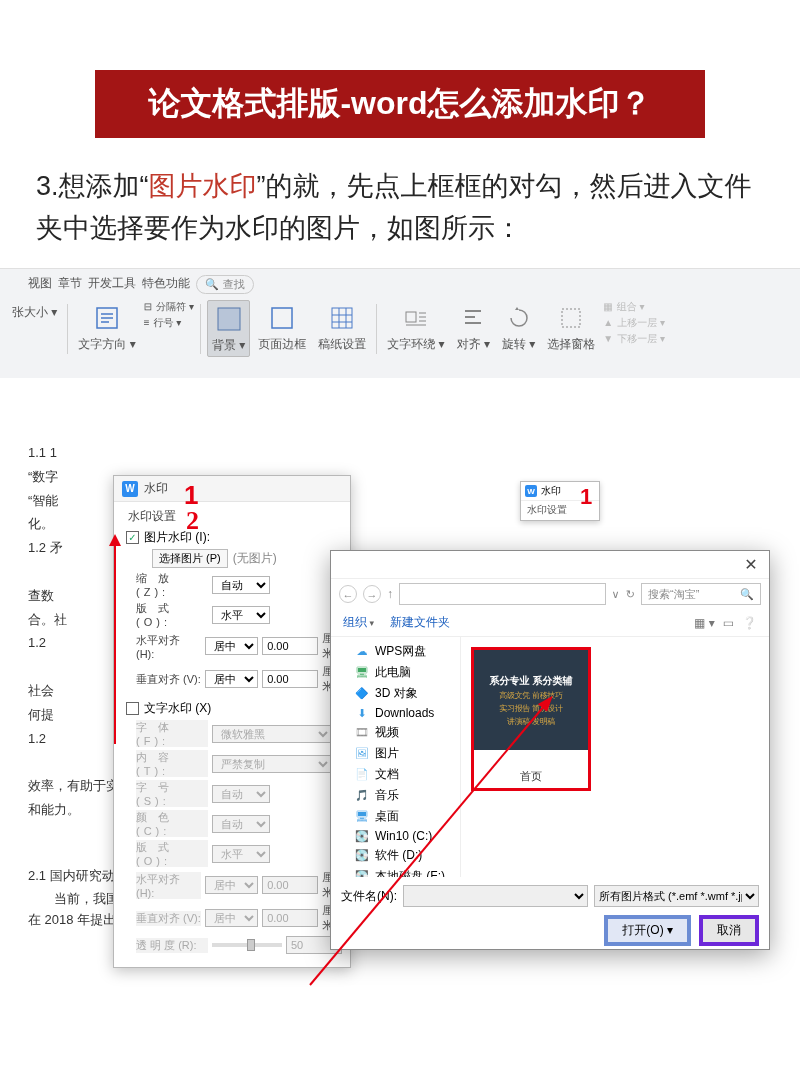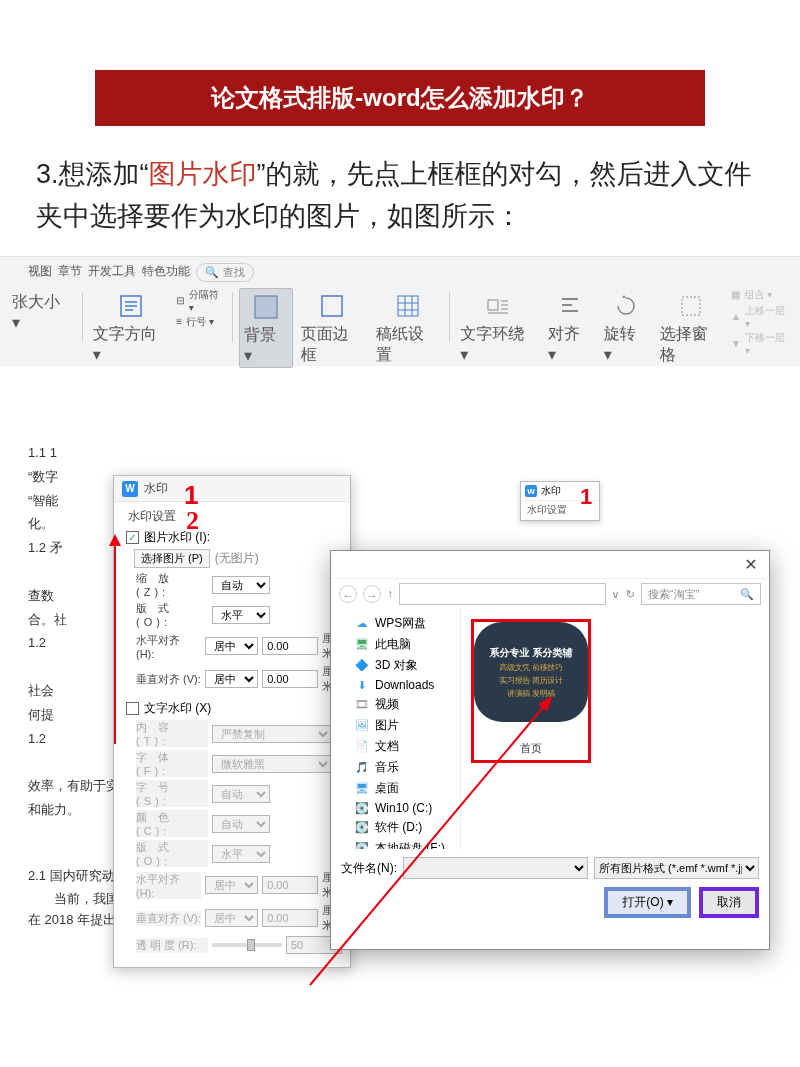--- a/index.html
+++ b/index.html
@@ -9,21 +9,21 @@
   background: #fff;
   font-family: "Microsoft YaHei", Arial, sans-serif;
   position: relative;
   overflow: hidden;
 }
 .banner {
   margin: 70px auto 0;
   width: 610px;
   background: #a31515;
   color: #fff;
-  font-size: 24px;
+  font-size: 32px;
   font-weight: 600;
   padding: 12px 0;
   text-align: center;
 }
 .instruction {
   margin: 28px 36px 16px 36px;
   font-size: 27px;
   color: #262626;
   line-height: 1.55;
 }
@@ -68,21 +68,21 @@
   padding: 2px 4px;
 }
 .ribbon-group .ico {
   width: 24px;
   height: 24px;
   display: flex;
   align-items: center;
   justify-content: center;
 }
 .ribbon-group .ico.big { width: 32px; height: 32px; }
-.ribbon-group .lbl { font-size: 16px; color: #555; margin-top: 2px; }
+.ribbon-group .lbl { font-size: 12px; color: #555; margin-top: 2px; }
 .ribbon-group.selected { background: #d5d8dc; border: 1px solid #bbb; border-radius: 2px; }
 .ribbon-divider { width: 1px; height: 50px; background: #d0d0d0; margin: 4px 2px 0; }
 .small-col { display: flex; flex-direction: column; gap: 2px; font-size: 10px; color: #555; }
 .small-col .row { display: flex; align-items: center; gap: 4px; }
 .page {
   position: absolute;
   left: 28px;
   top: 440px;
   width: 680px;
   background: #fff;
@@ -241,21 +241,20 @@
   width: 100%;
   height: 100px;
   background: #2b3a4a;
   display:flex;
   flex-direction:column;
   align-items:center;
   justify-content:center;
   color:#e8c06a;
   font-size:10px;
   gap:2px;
-  border-radius:28px;
 }
 .thumb .line1{ color:#fff; font-weight:600; font-size:10px;}
 .thumb .line2{ color:#d4a644; font-size:8px; letter-spacing:-0.3px;}
 .thumb-name { font-size:11px; margin-top:19px; color:#333;}
 .fd-bottom {
   padding: 8px 10px;
   display:flex;
   flex-direction:column;
   gap:8px;
 }
@@ -433,21 +432,21 @@
   <div class="dlg-title">
     <span class="wps-badge">W</span>
     <span>水印</span>
   </div>
   <div class="dlg-body">
     <div class="setting-head">水印设置</div>
     <div class="chk-row">
       <span class="chk">✓</span>
       <span>图片水印 (I):</span>
     </div>
-    <div class="chk-row" style="margin-left:8px;">
+    <div class="chk-row" style="margin-left:26px;">
       <button class="btn-flat">选择图片 (P)</button>
       <span style="color:#888">(无图片)</span>
     </div>
     <div class="field-row">
       <span class="label">缩 放 (Z):</span>
       <select><option>自动</option></select>
     </div>
     <div class="field-row">
       <span class="label">版 式 (O):</span>
       <select><option>水平</option></select>
@@ -462,26 +461,26 @@
       <span class="label nos">垂直对齐 (V):</span>
       <select><option>居中</option></select>
       <input class="val" value="0.00" style="">
       <span class="unit">厘米</span>
     </div>
     <div class="chk-row" style="margin-top:6px;">
       <span class="chk unchecked">✓</span>
       <span>文字水印 (X)</span>
     </div>
     <div class="field-row disabled">
+      <span class="label">字 体 (F):</span>
+      <select style="width:120px"><option>微软雅黑</option></select>
+    </div>
+    <div class="field-row disabled">
       <span class="label">内 容 (T):</span>
       <select style="width:120px"><option>严禁复制</option></select>
-    </div>
-    <div class="field-row disabled">
-      <span class="label">字 体 (F):</span>
-      <select style="width:120px"><option>微软雅黑</option></select>
     </div>
     <div class="field-row disabled">
       <span class="label">字 号 (S):</span>
       <select><option>自动</option></select>
     </div>
     <div class="field-row disabled">
       <span class="label">颜 色 (C):</span>
       <select><option>自动</option></select>
     </div>
     <div class="field-row disabled">
@@ -527,20 +526,29 @@
     <div class="nav-ico">←</div>
     <div class="nav-ico">→</div>
     <span style="color:#888">↑</span>
     <div class="addrbar"></div>
     <span style="font-size:11px;color:#888">∨ &nbsp;↻</span>
     <div class="search-box">
       <span>搜索“淘宝”</span>
       <span style="margin-left:auto">🔍</span>
     </div>
   </div>
+  <div class="fd-toolbar">
+    <span class="org">组织</span>
+    <span>新建文件夹</span>
+    <div class="icons">
+      <span>▦ ▾</span>
+      <span>▭</span>
+      <span>❔</span>
+    </div>
+  </div>
   <div class="fd-body">
     <div class="fd-nav">
 
     <div class="item">
           <span class="fi" style="color: rgb(59, 156, 228);">☁</span>
           <span>WPS网盘</span>
         </div>
         <div class="item">
           <span class="fi" style="color: rgb(68, 170, 102);">🖥</span>
           <span>此电脑</span>

